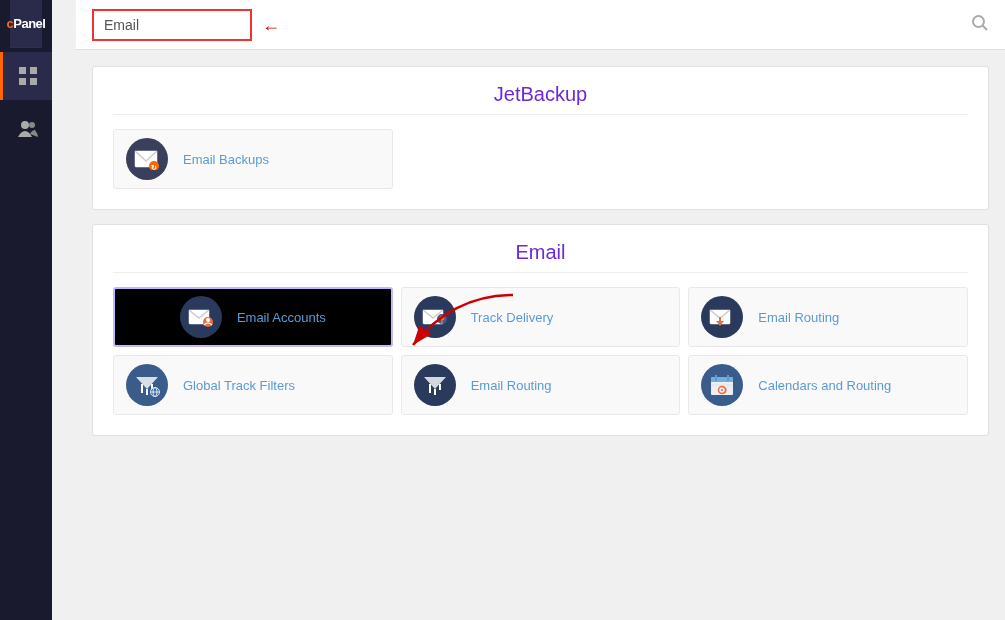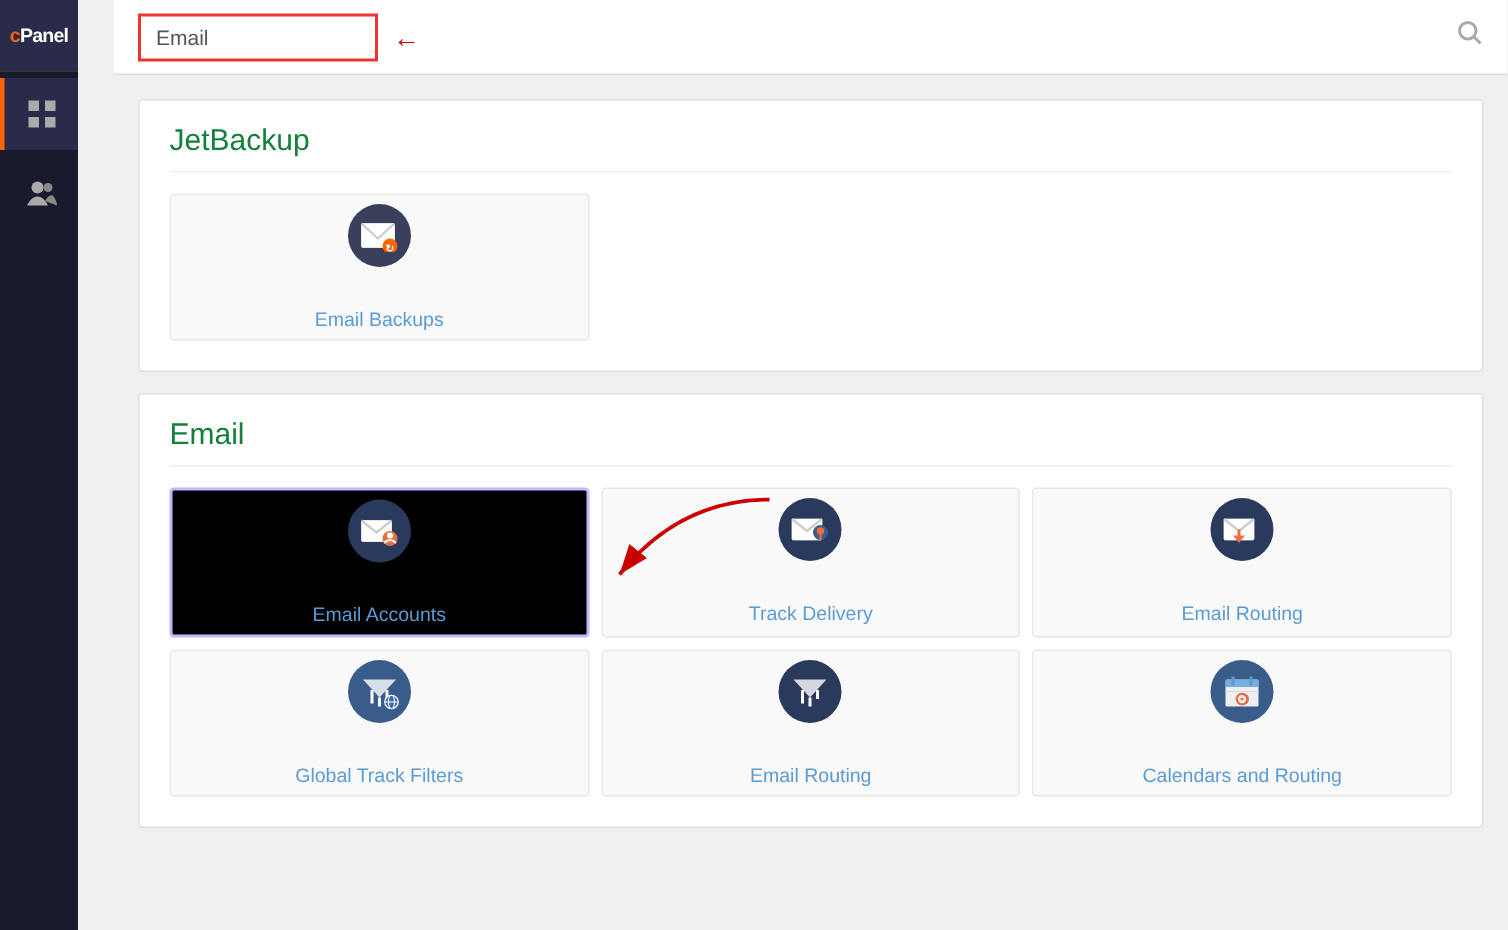--- a/index.html
+++ b/index.html
@@ -9,21 +9,21 @@
     .sidebar {
       width: 52px;
       background: #1a1a2e;
       display: flex;
       flex-direction: column;
       align-items: center;
       padding-top: 0;
       flex-shrink: 0;
     }
     .sidebar-logo {
-      width: 52px;
+      width: 32px;
       height: 48px;
       background: #2a2a4a;
       display: flex;
       align-items: center;
       justify-content: center;
       border-bottom: 1px solid #333;
     }
     .sidebar-logo-text {
       color: white;
       font-size: 13px;
@@ -102,45 +102,45 @@
     
     .section-card {
       background: white;
       border: 1px solid #e0e0e0;
       border-radius: 3px;
       margin-bottom: 14px;
       padding: 16px 20px 20px;
     }
     .section-title {
       font-size: 20px;
-      color: #15803d;
+      color: #6d28d9;
       font-weight: 300;
       margin-bottom: 14px;
       padding-bottom: 8px;
       border-bottom: 1px solid #eee;
+      text-align: center;
     }
     .items-grid-single {
       display: grid;
       grid-template-columns: repeat(3, 1fr);
       gap: 8px;
     }
 
     
     .item-tile {
       display: flex;
       align-items: center;
       padding: 6px 12px;
       background: #f9f9f9;
       border: 1px solid #e8e8e8;
       border-radius: 3px;
       cursor: pointer;
-      gap: 27px;
+      gap: 15px;
       transition: background 0.15s;
       min-height: 60px;
-      flex-direction: column;
     }
     .item-tile.highlighted {
       border: 2px solid #c4b5fd;
       background: #000000;
       justify-content: center;
     }
     .item-label {
       font-size: 13px;
       color: #5b9bd5;
       text-decoration: none;

